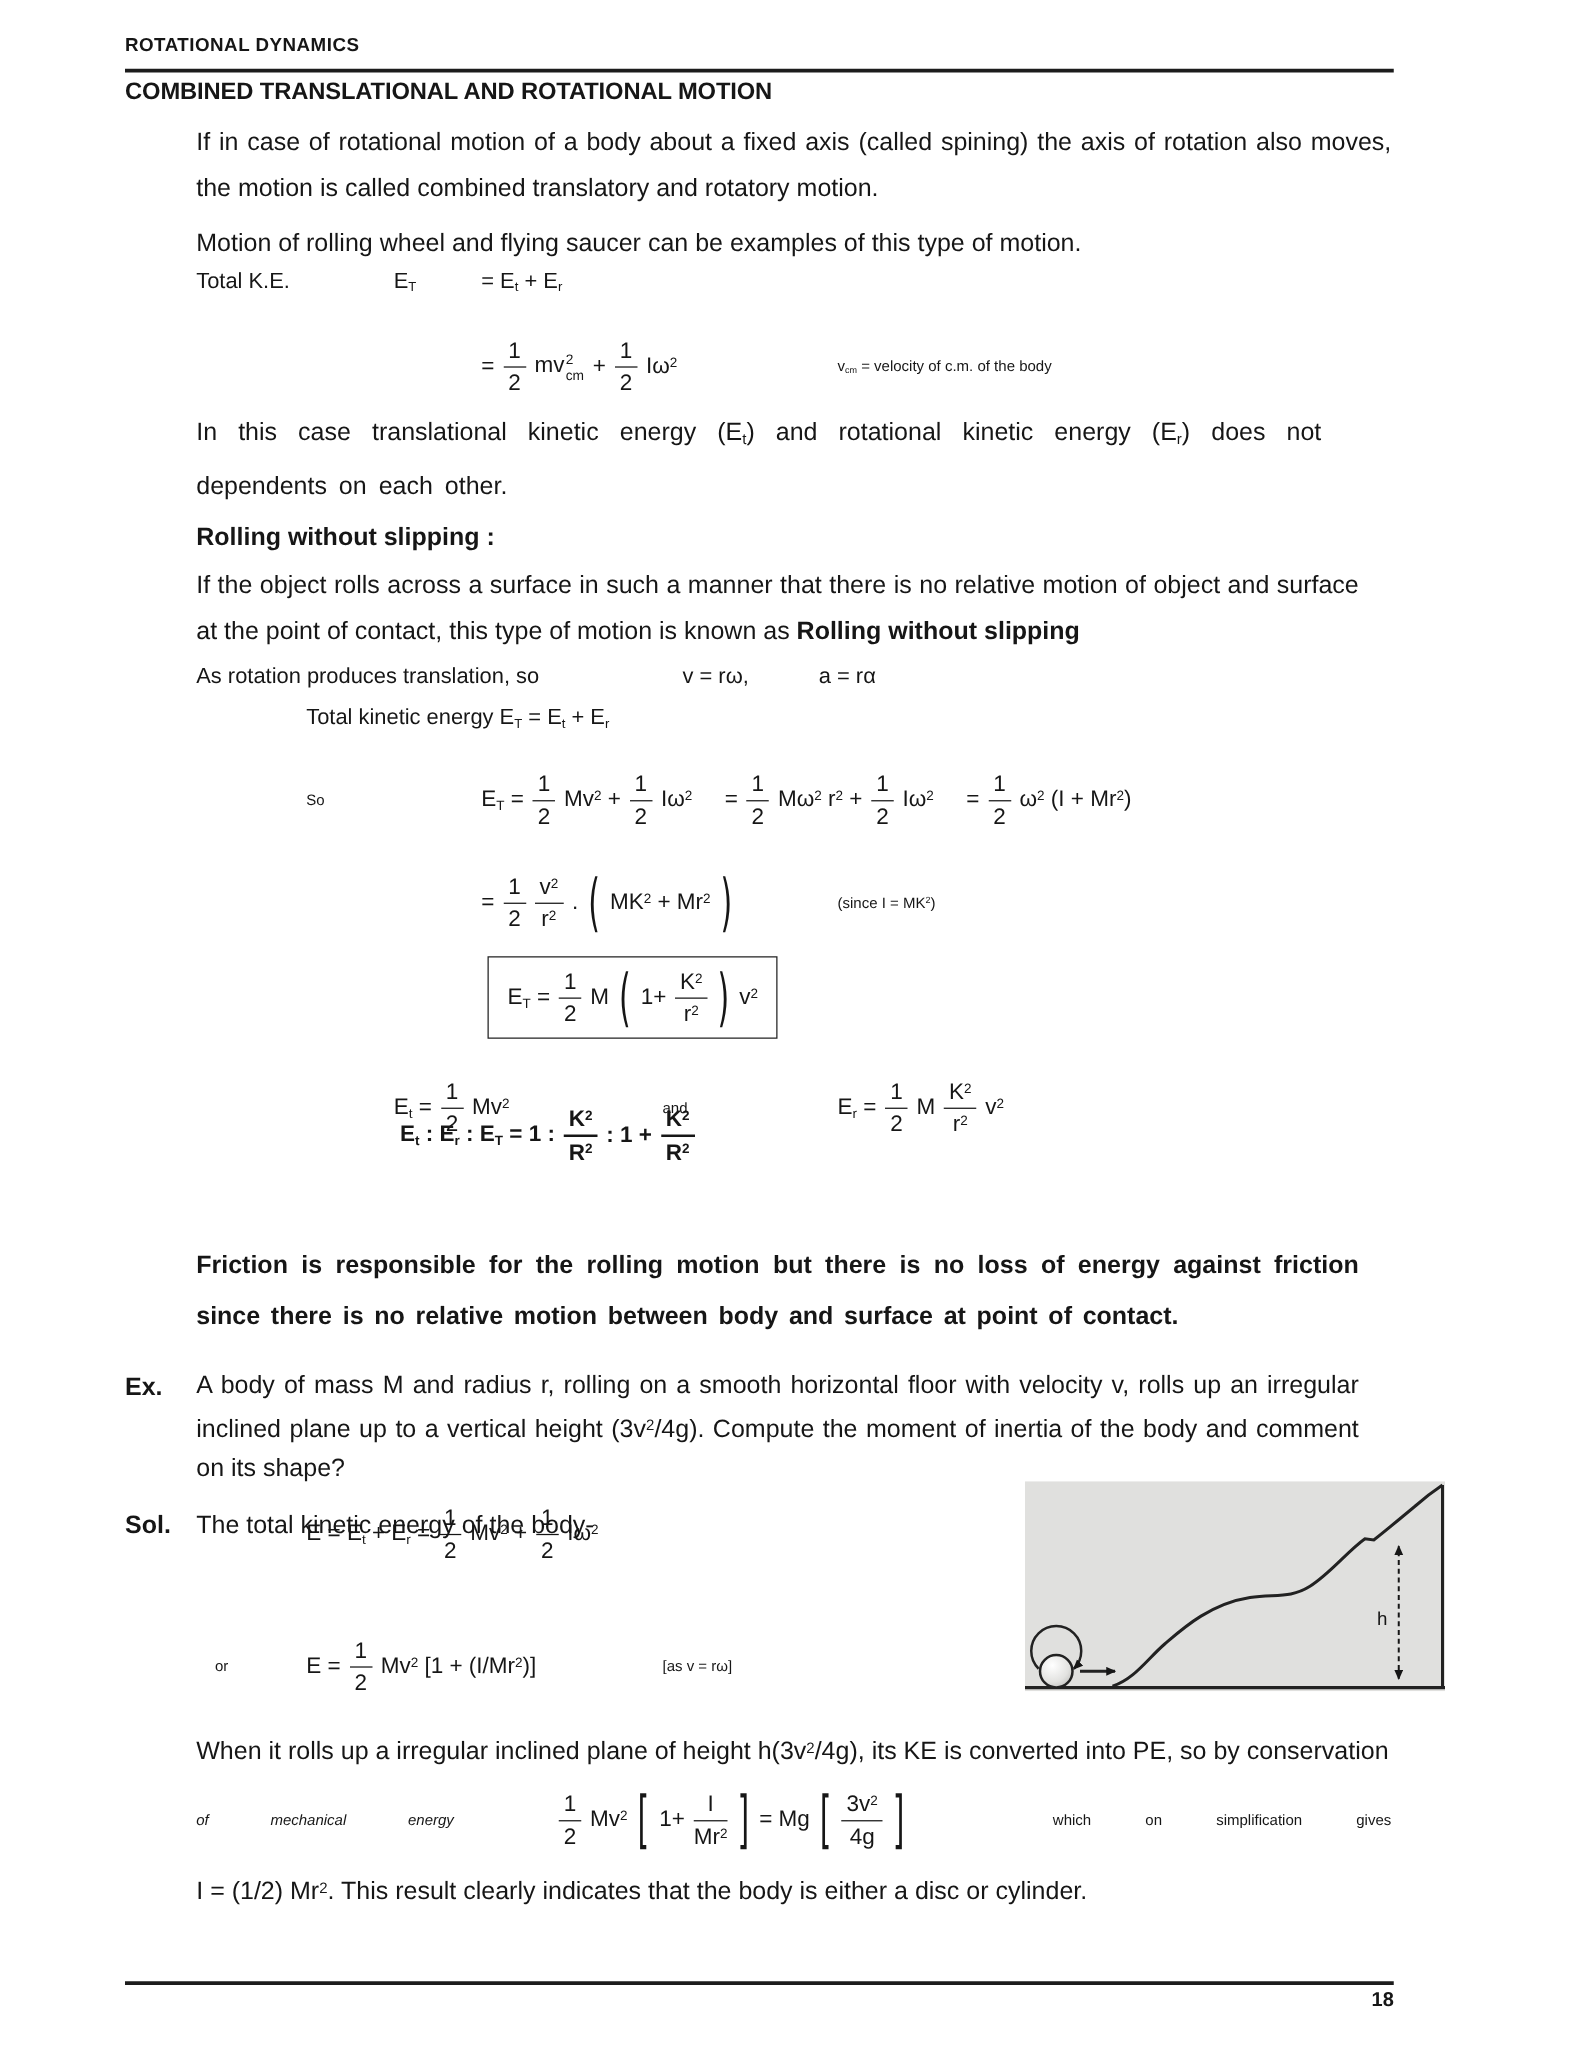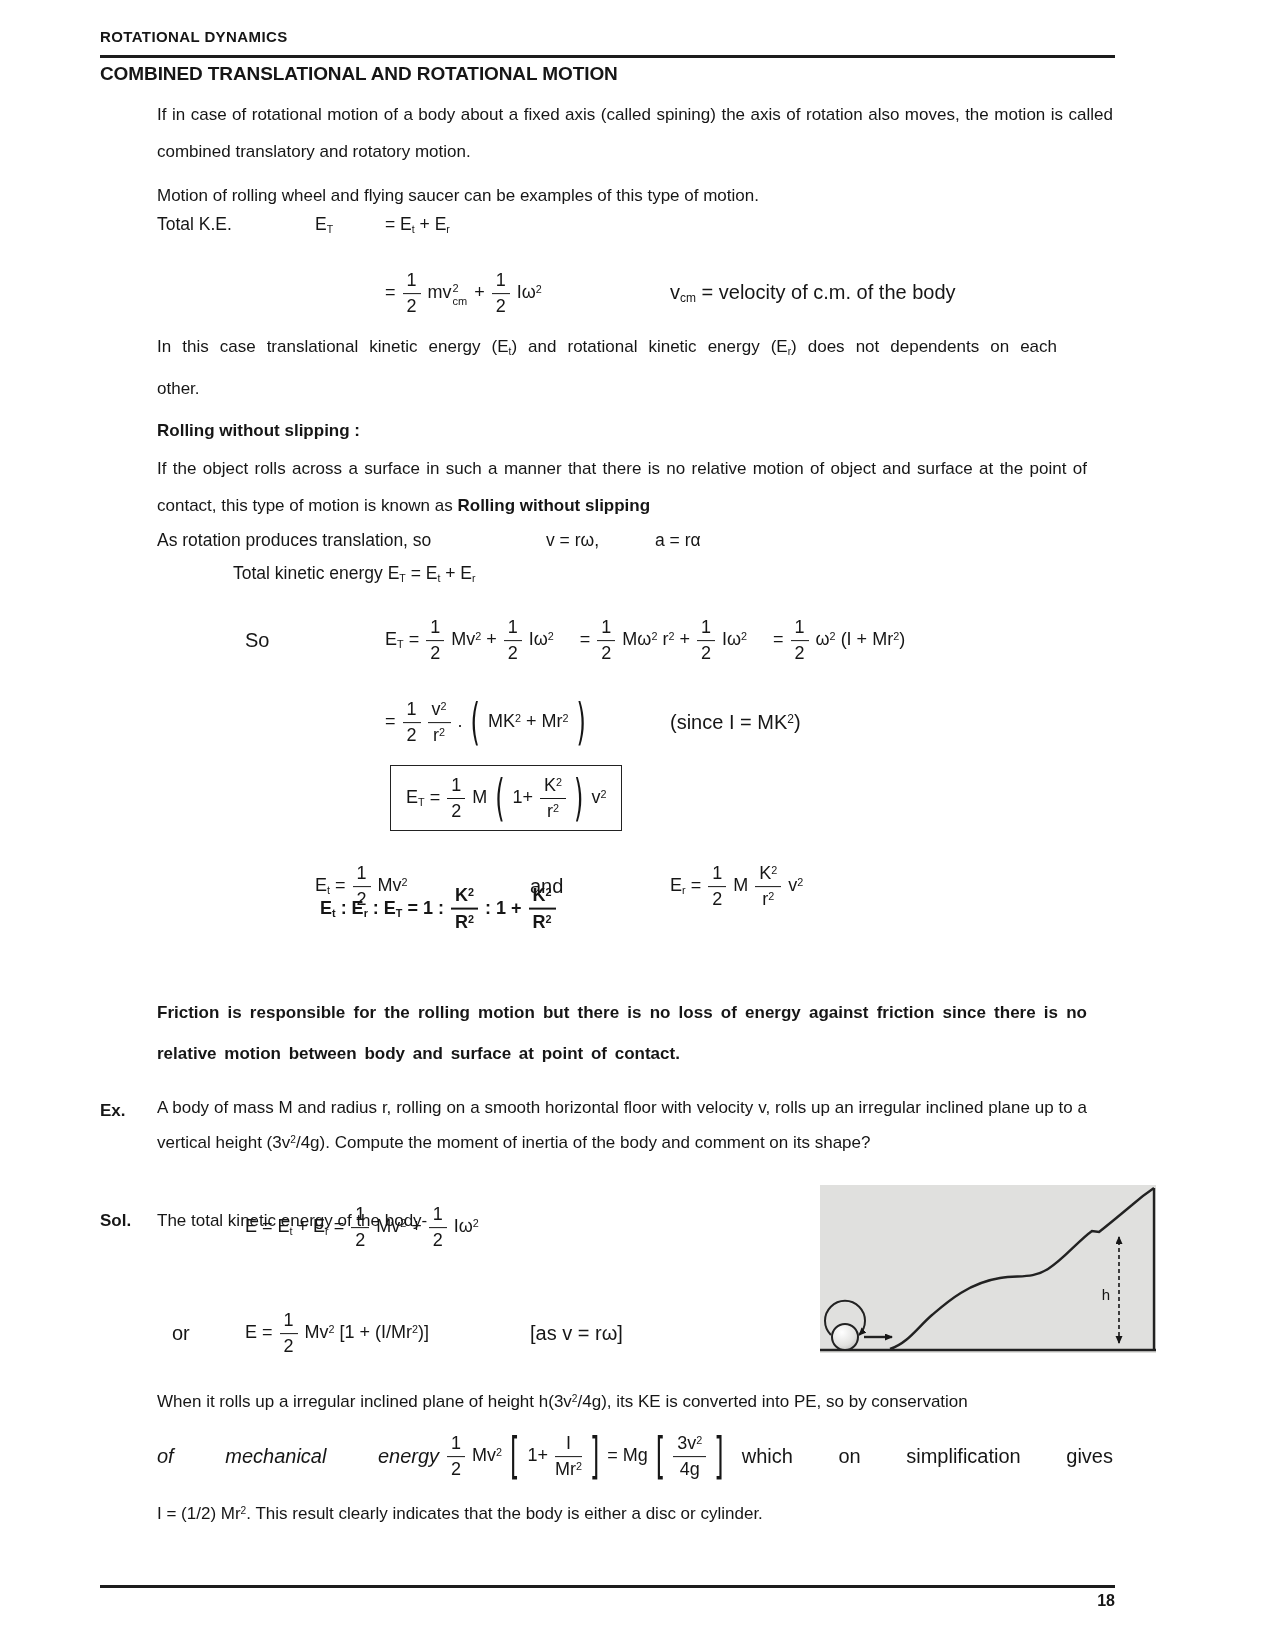--- a/index.html
+++ b/index.html
@@ -1,40 +1,40 @@
 <!DOCTYPE html>
 <html><head>
 <meta charset="utf-8">
 <style>
   html,body{margin:0;padding:0;background:#ffffff;}
   body{width:1275px;height:1650px;position:relative;overflow:hidden;
        font-family:"Liberation Sans","DejaVu Sans",sans-serif;color:#161616;}
   .hdr{position:absolute;top:28px;left:100px;font-size:15px;font-weight:bold;letter-spacing:.4px;}
   .rule{position:absolute;left:100px;width:1015px;height:3px;background:#1c1c1c;}
   .heading{position:absolute;left:100px;top:63px;margin:0;font-size:19px;font-weight:bold;letter-spacing:-.1px;}
-  .para{position:absolute;left:157px;margin:0;font-size:17px;line-height:37px;}
+  .para{position:absolute;left:157px;margin:0;font-size:20px;line-height:37px;}
   .jpara{text-align:justify;}
   .bold{font-weight:bold;}
   .row{position:absolute;}
   .row > .vc{position:absolute;top:50%;transform:translateY(-50%);white-space:nowrap;}
   .line{position:absolute;font-size:17.5px;white-space:nowrap;}
   .eq{display:inline-flex;align-items:center;gap:7px;font-size:18px;}
   .eq .mseg{white-space:pre;}
   .frac{display:inline-block;text-align:center;vertical-align:middle;line-height:1;}
   .fnum{display:block;padding:1px 4px 3px;border-bottom:1.8px solid #161616;line-height:1.05;}
   .fden{display:block;padding-top:3px;line-height:1.05;}
   sub{font-size:.6em;vertical-align:-.3em;}
   sup{font-size:.6em;vertical-align:.45em;}
   .ssk{display:inline-flex;flex-direction:column;font-size:11px;line-height:1.15;
        vertical-align:middle;transform:translateY(2px);margin-left:1px;}
   .bigp{display:inline-block;font-size:24px;font-weight:normal;transform:scaleY(2.1);
         padding:0 1px;font-family:"DejaVu Sans",sans-serif;}
   .boxed-eq{position:absolute;border:1.6px solid #222;padding:9px 15px;background:#fff;}
   .gap{display:inline-block;}
-  .note{font-size:20px;}
+  .note{font-size:12px;}
   .bold-row{font-weight:bold;}
   .bold-row .fnum{border-bottom-width:2.2px;}
   .wspread-lead{word-spacing:46px;font-style:italic;}
   .wspread-tail{word-spacing:40px;}
   .figure{position:absolute;left:820px;top:1185px;width:336px;height:168px;}
   .pagenum{position:absolute;left:100px;top:1592px;width:1015px;text-align:right;
            font-size:16px;font-weight:bold;}
 </style>
 </head>
 <body>
@@ -81,21 +81,21 @@
   <div class="para bold" style="top:412px">Rolling without slipping :</div>
 
   <p class="para jpara" style="top:450px;width:930px"><span>If the object rolls across a surface in such a manner that there is no relative motion of object and surface at the point of contact, this type of motion is known as </span><span class="bold">Rolling without slipping</span></p>
 
   <div class="row" style="top:530px;left:157px;width:700px;height:24px">
     <span class="line" style="left:0">As rotation produces translation, so</span>
     <span class="line" style="left:389px">v = rω,</span>
     <span class="line" style="left:498px">a = rα</span>
   </div>
 
-  <div class="line" style="top:563px;left:233px">Total kinetic energy E<sub>T</sub> = E<sub>t</sub> + E<sub>r</sub></div>
+  <div class="line" style="top:563px;left:245px">Total kinetic energy E<sub>T</sub> = E<sub>t</sub> + E<sub>r</sub></div>
 
   <div class="row" style="top:602px;left:245px;width:868px;height:76px">
     <span class="vc note" style="left:0">So</span>
     <span class="eq vc" style="left:140px">
         <span class="mseg">E<sub>T</sub> =</span>
         <span class="frac">
           <span class="fnum">1</span>
           <span class="fden">2</span>
         </span>
         <span class="mseg">Mv<sup>2</sup> +</span>

